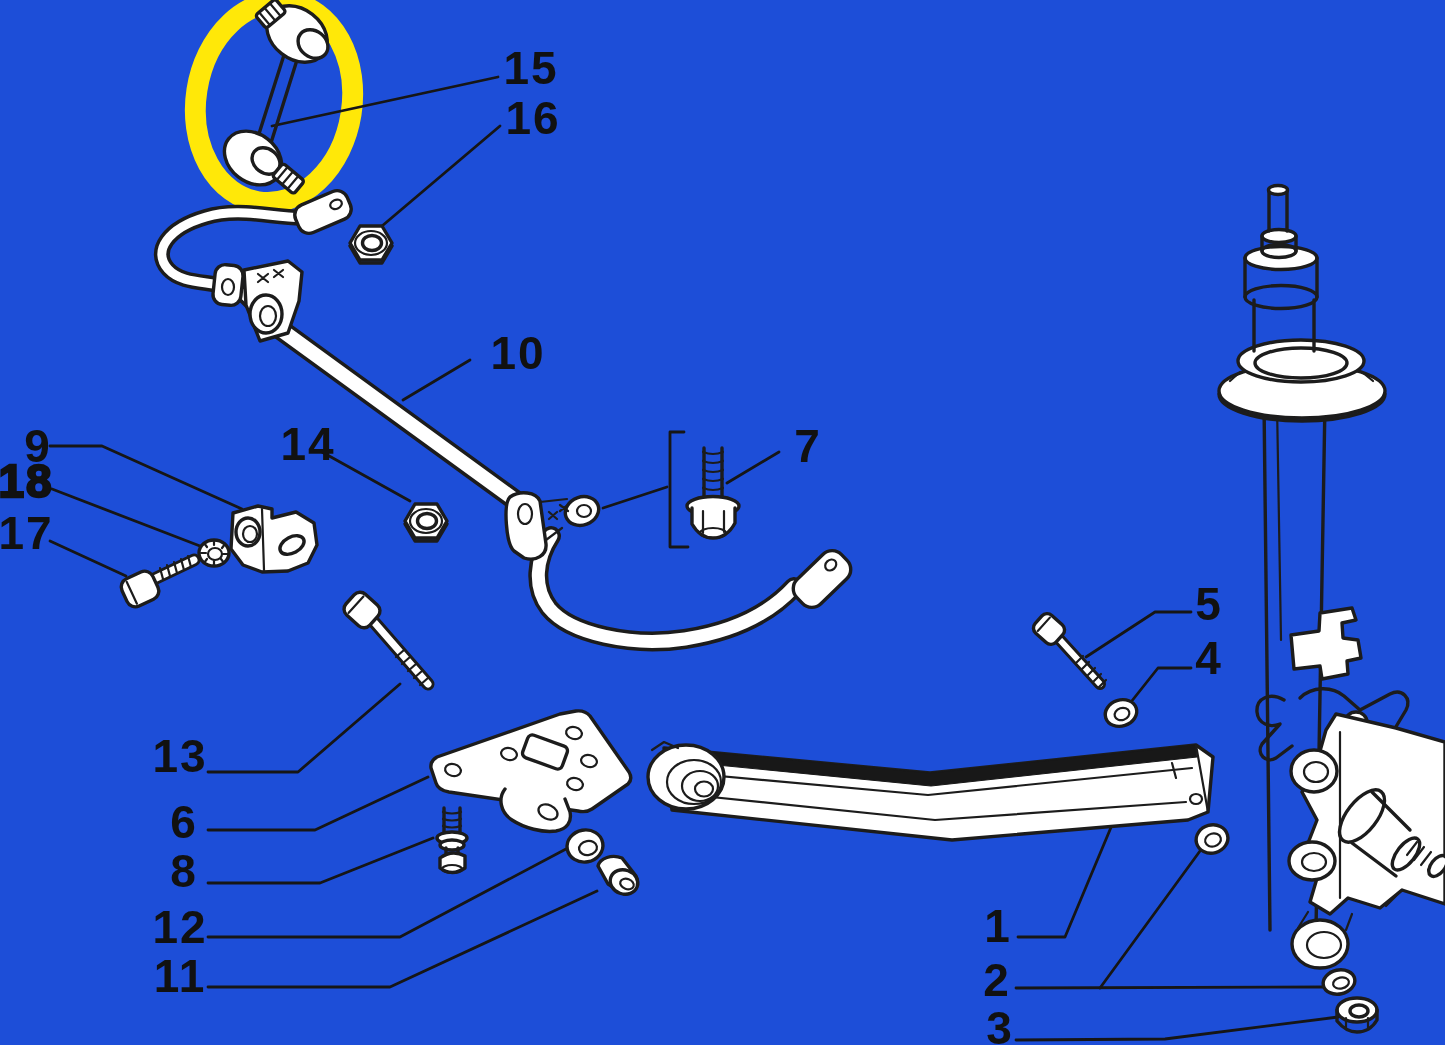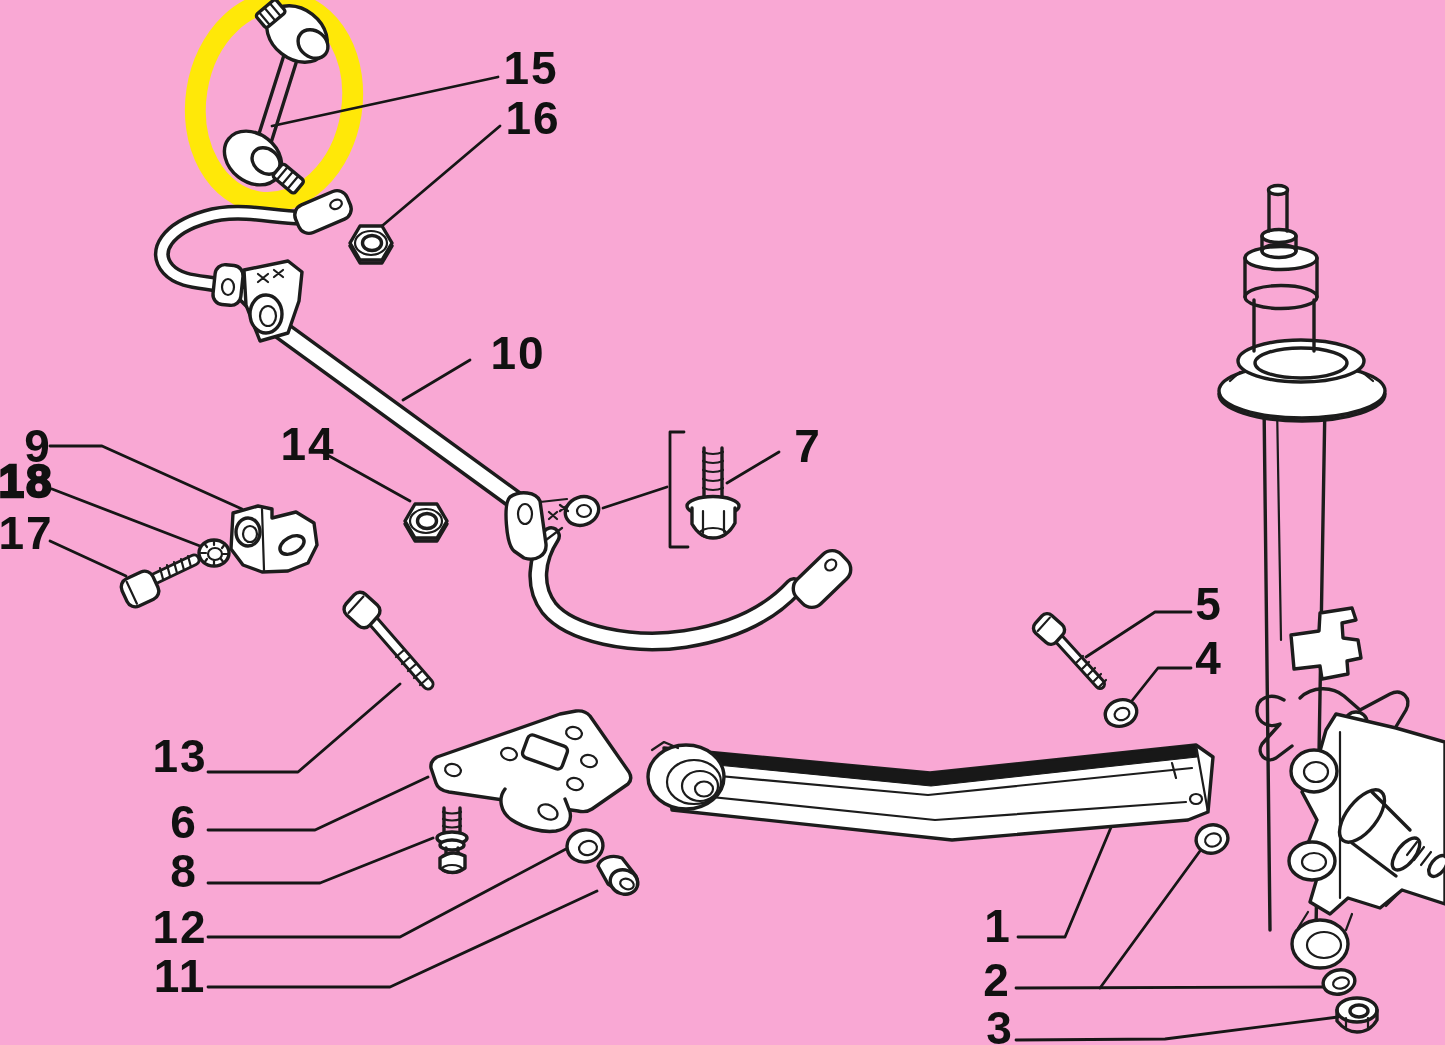--- a/index.html
+++ b/index.html
@@ -1,16 +1,16 @@
 <!DOCTYPE html>
 <html><head>
 <meta charset="utf-8">
 <style>
   html,body{margin:0;padding:0;background:#fff;}
-  #stage{position:relative;width:1445px;height:1045px;background:#f9a8d4;overflow:hidden;}
+  #stage{position:relative;width:1445px;height:1045px;background:#1d4ed8;overflow:hidden;}
   svg{display:block;}
   .o{stroke:#1c1c1c;stroke-width:3.4;fill:#fff;stroke-linecap:round;stroke-linejoin:round;}
   .l{stroke:#1c1c1c;stroke-width:3.4;fill:none;stroke-linecap:round;stroke-linejoin:round;}
   .t{stroke:#1c1c1c;stroke-width:2.2;fill:none;stroke-linecap:round;stroke-linejoin:round;}
   .ldr{stroke:#161616;stroke-width:2.8;fill:none;stroke-linecap:round;stroke-linejoin:round;}
   .callout{font-family:"Liberation Sans",sans-serif;font-weight:700;font-size:46px;fill:#111;letter-spacing:2px;}
   .callout.heavy{stroke:#111;stroke-width:2.4px;paint-order:stroke;}
   text{user-select:none;}
 </style>
 </head>

